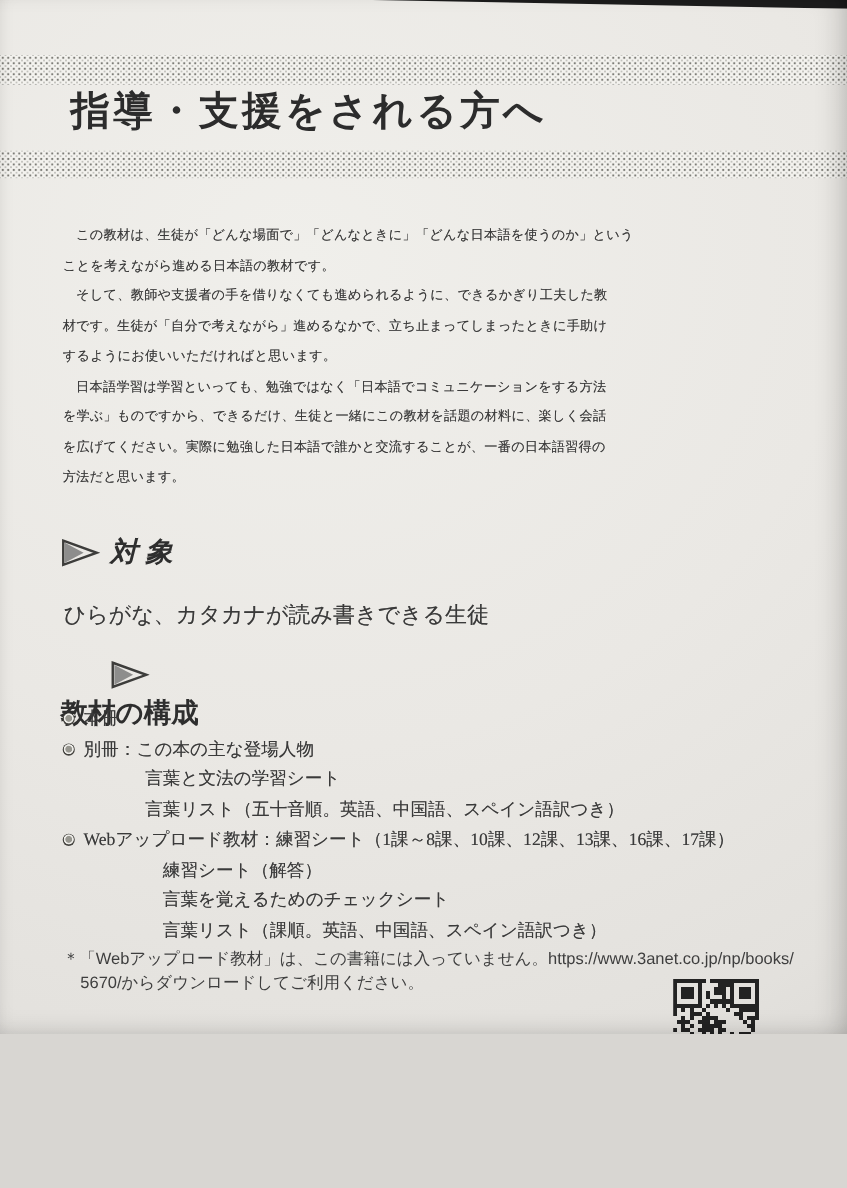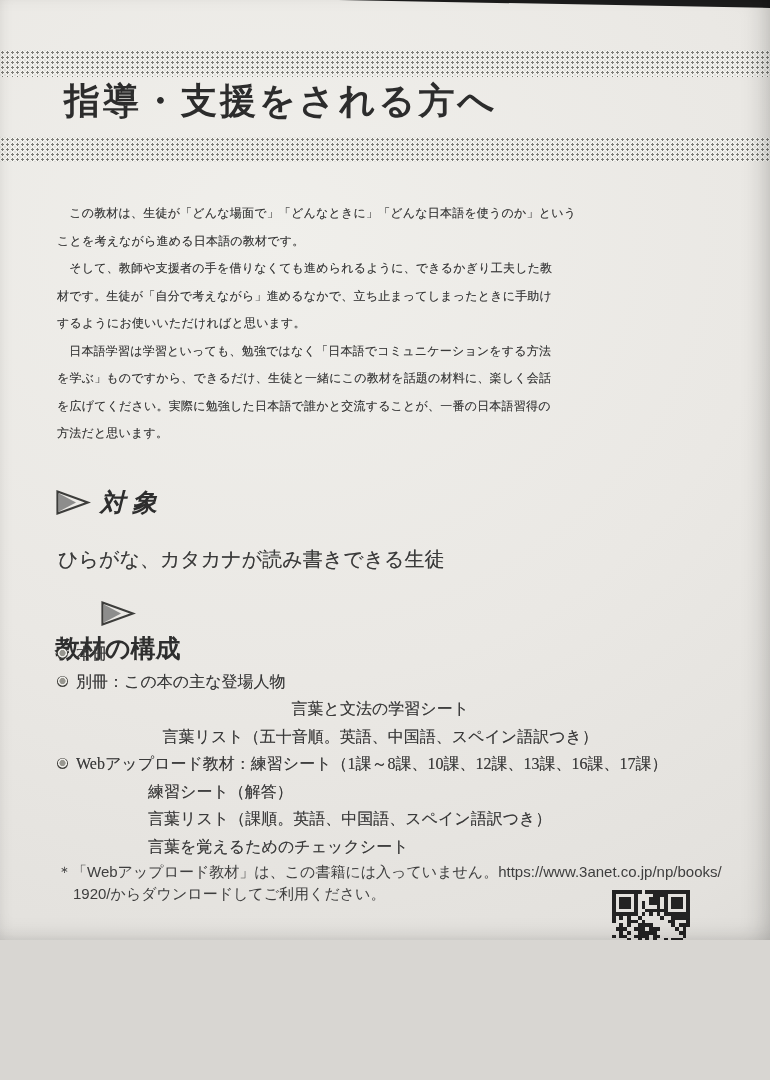--- a/index.html
+++ b/index.html
@@ -56,21 +56,21 @@
     position:absolute; left:57px; top:640px; font-size:16px; line-height:27.5px;
     text-shadow:0 0 .4px rgba(58,58,58,.55);
   }
   .comp-list .li { display:flex; align-items:center; height:27.5px; }
   .bullet {
     flex:0 0 auto; width:11px; height:11px; margin-right:8px; border-radius:50%;
     background: radial-gradient(circle at 50% 46%, #97968f 0 34%, #edece8 42% 52%, #43423e 60% 100%);
   }
   .li span, .subline { white-space:pre; }
   .subline { height:27.5px; line-height:27.5px; }
-  .indent1 { margin-left:36px;text-align:center; }
+  .indent1 { margin-left:75px; }
   .indent2 { margin-left:91px; }
   .note {
     position:absolute; left:57px; top:861px; width:680px;
     font-family:"Liberation Sans","DejaVu Sans",sans-serif;
     font-size:15px; line-height:21.5px; color:#3e3e3e;
     white-space:pre; padding-left:16px; text-indent:-16px;
   }
   .qr { position:absolute; left:612px; top:890px; width:78px; height:78px; }
   .qr svg { display:block; }
   .footer {
@@ -133,26 +133,26 @@
       <span class="bullet"></span>
       <span>別冊：この本の主な登場人物</span>
     </div>
     <div class="subline indent1">言葉と文法の学習シート</div>
     <div class="subline indent1">言葉リスト（五十音順。英語、中国語、スペイン語訳つき）</div>
     <div class="li">
       <span class="bullet"></span>
       <span>Webアップロード教材：練習シート（1課～8課、10課、12課、13課、16課、17課）</span>
     </div>
     <div class="subline indent2">練習シート（解答）</div>
+    <div class="subline indent2">言葉を覚えるためのチェックシート</div>
     <div class="subline indent2">言葉リスト（課順。英語、中国語、スペイン語訳つき）</div>
-    <div class="subline indent2">言葉を覚えるためのチェックシート</div>
   </div>
 
   <div class="note">＊「Webアップロード教材」は、この書籍には入っていません。https://www.3anet.co.jp/np/books/
-1920/からダウンロードしてご利用ください。</div>
+5670/からダウンロードしてご利用ください。</div>
 
   <div class="qr">
       <svg viewBox="0 0 21 21" width="100%" height="100%" shape-rendering="crispEdges" fill="#232323">
         <rect x="0" y="0" width="1" height="1"></rect>
         <rect x="1" y="0" width="1" height="1"></rect>
         <rect x="2" y="0" width="1" height="1"></rect>
         <rect x="3" y="0" width="1" height="1"></rect>
         <rect x="4" y="0" width="1" height="1"></rect>
         <rect x="5" y="0" width="1" height="1"></rect>
         <rect x="6" y="0" width="1" height="1"></rect>

